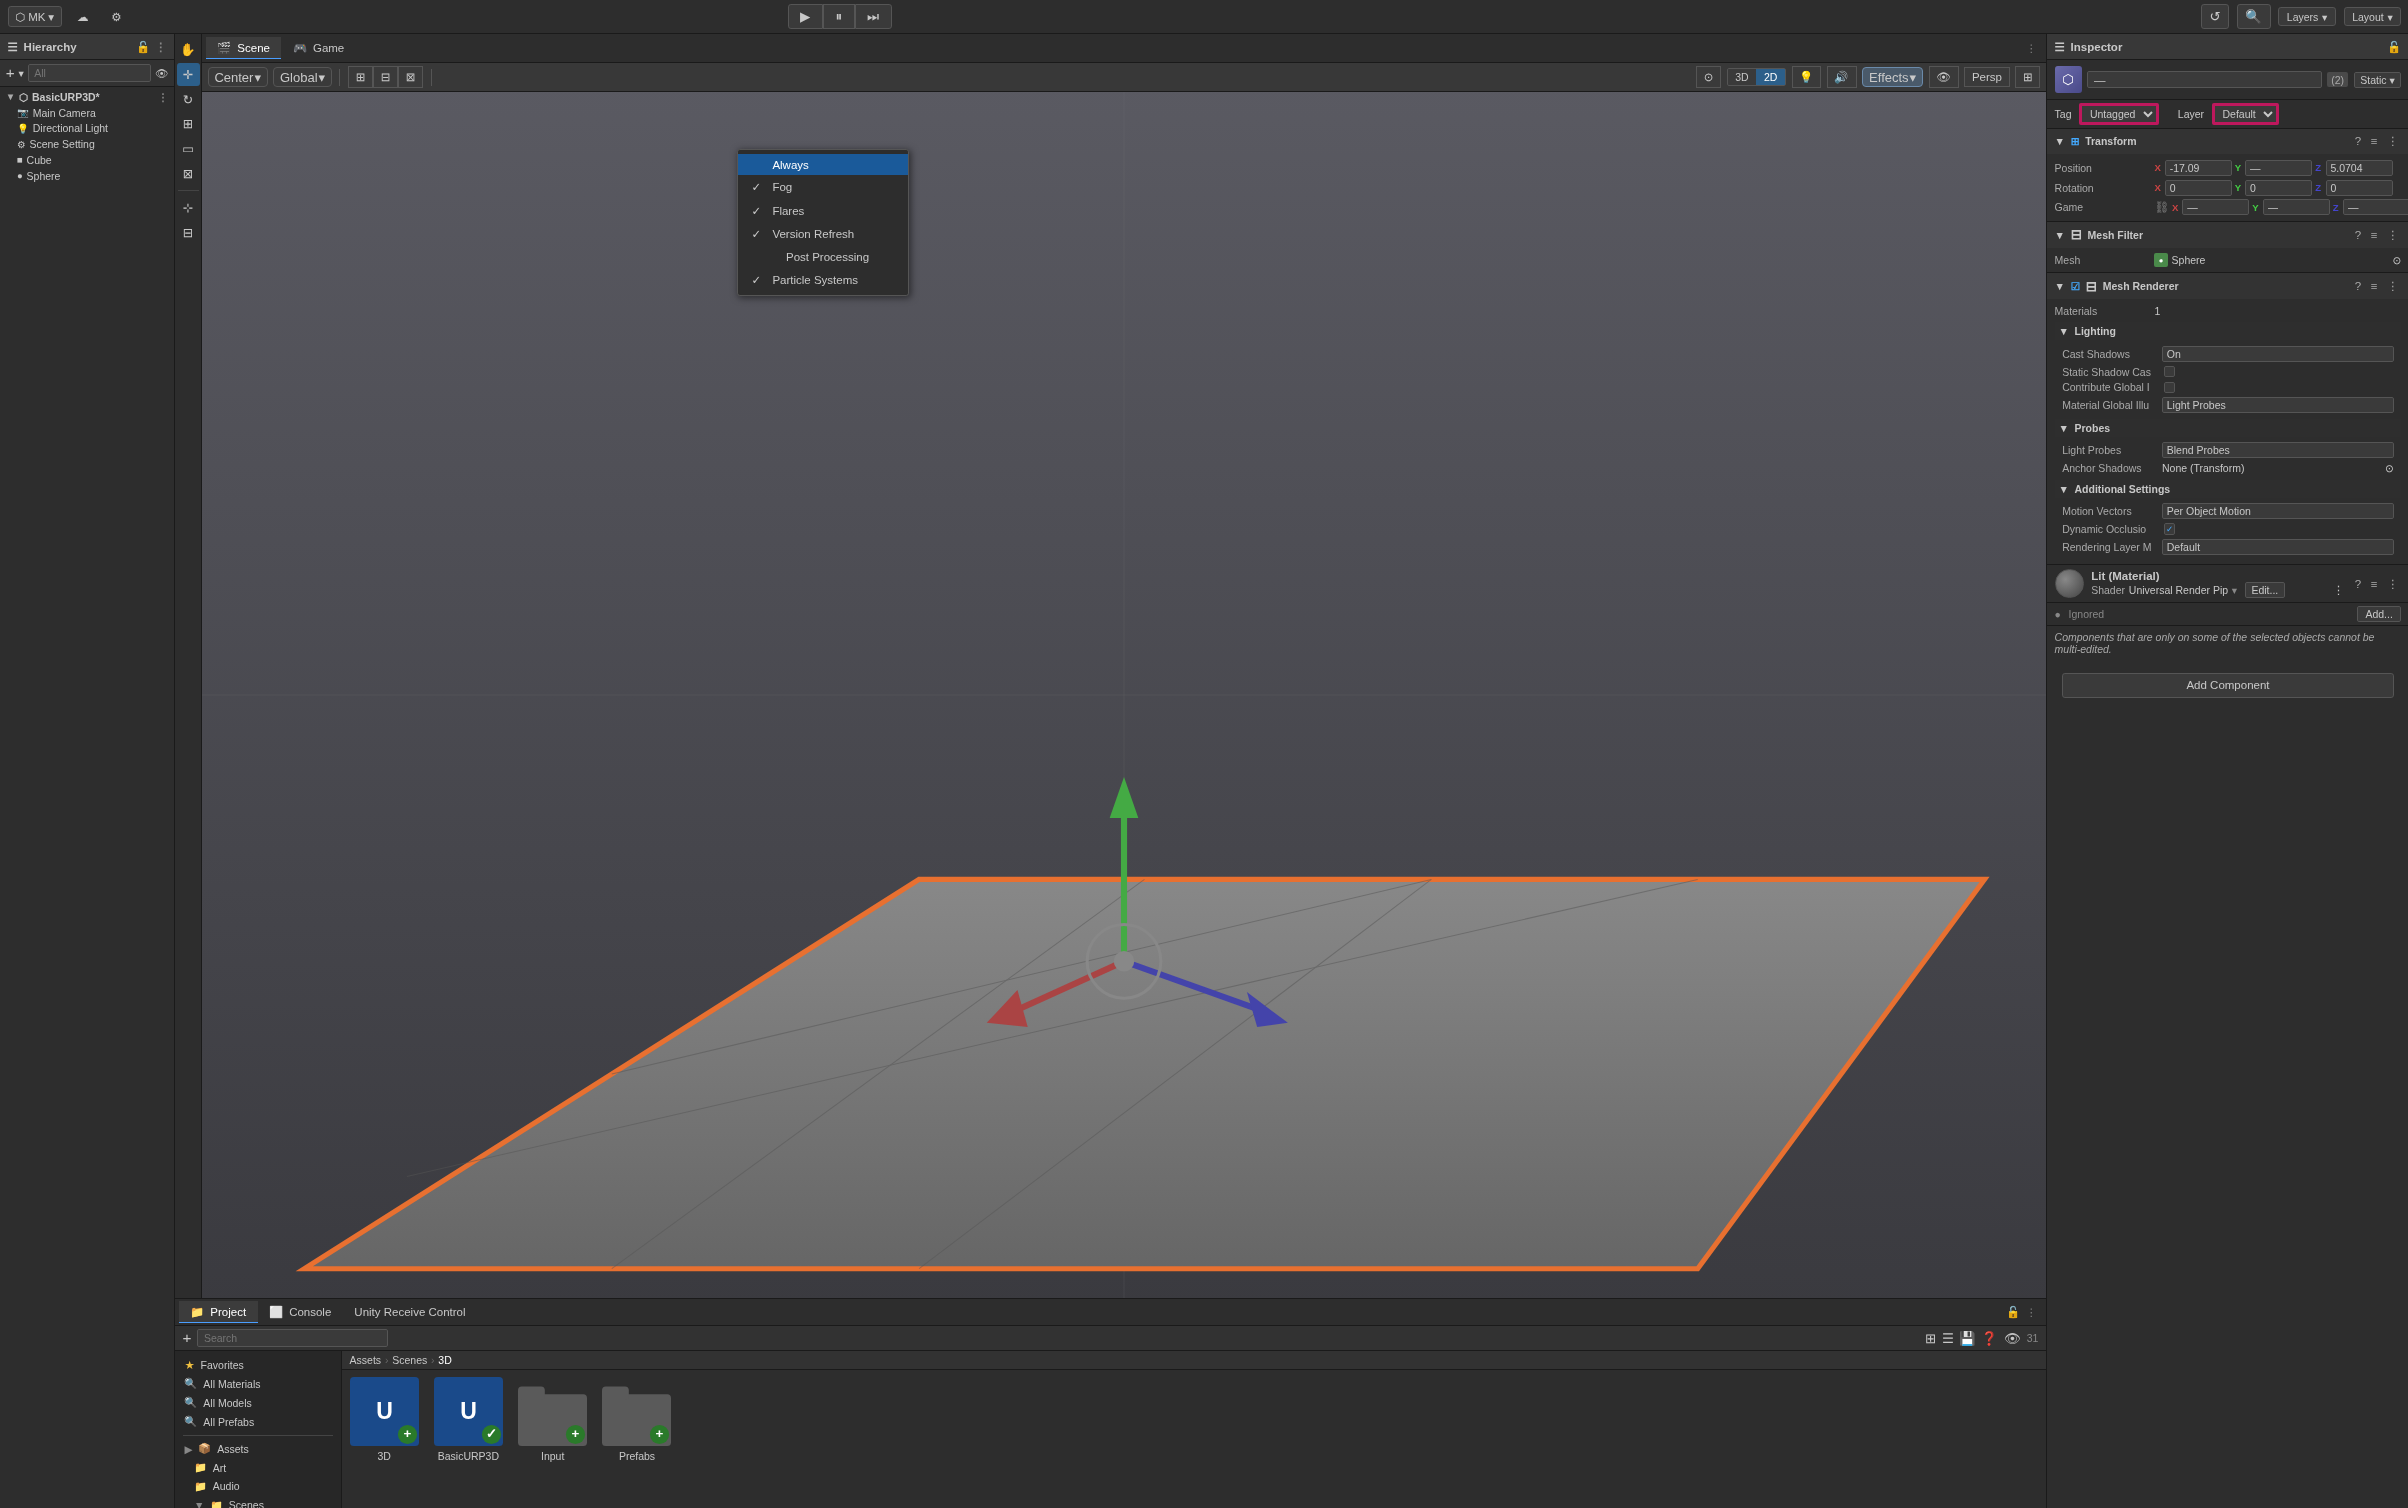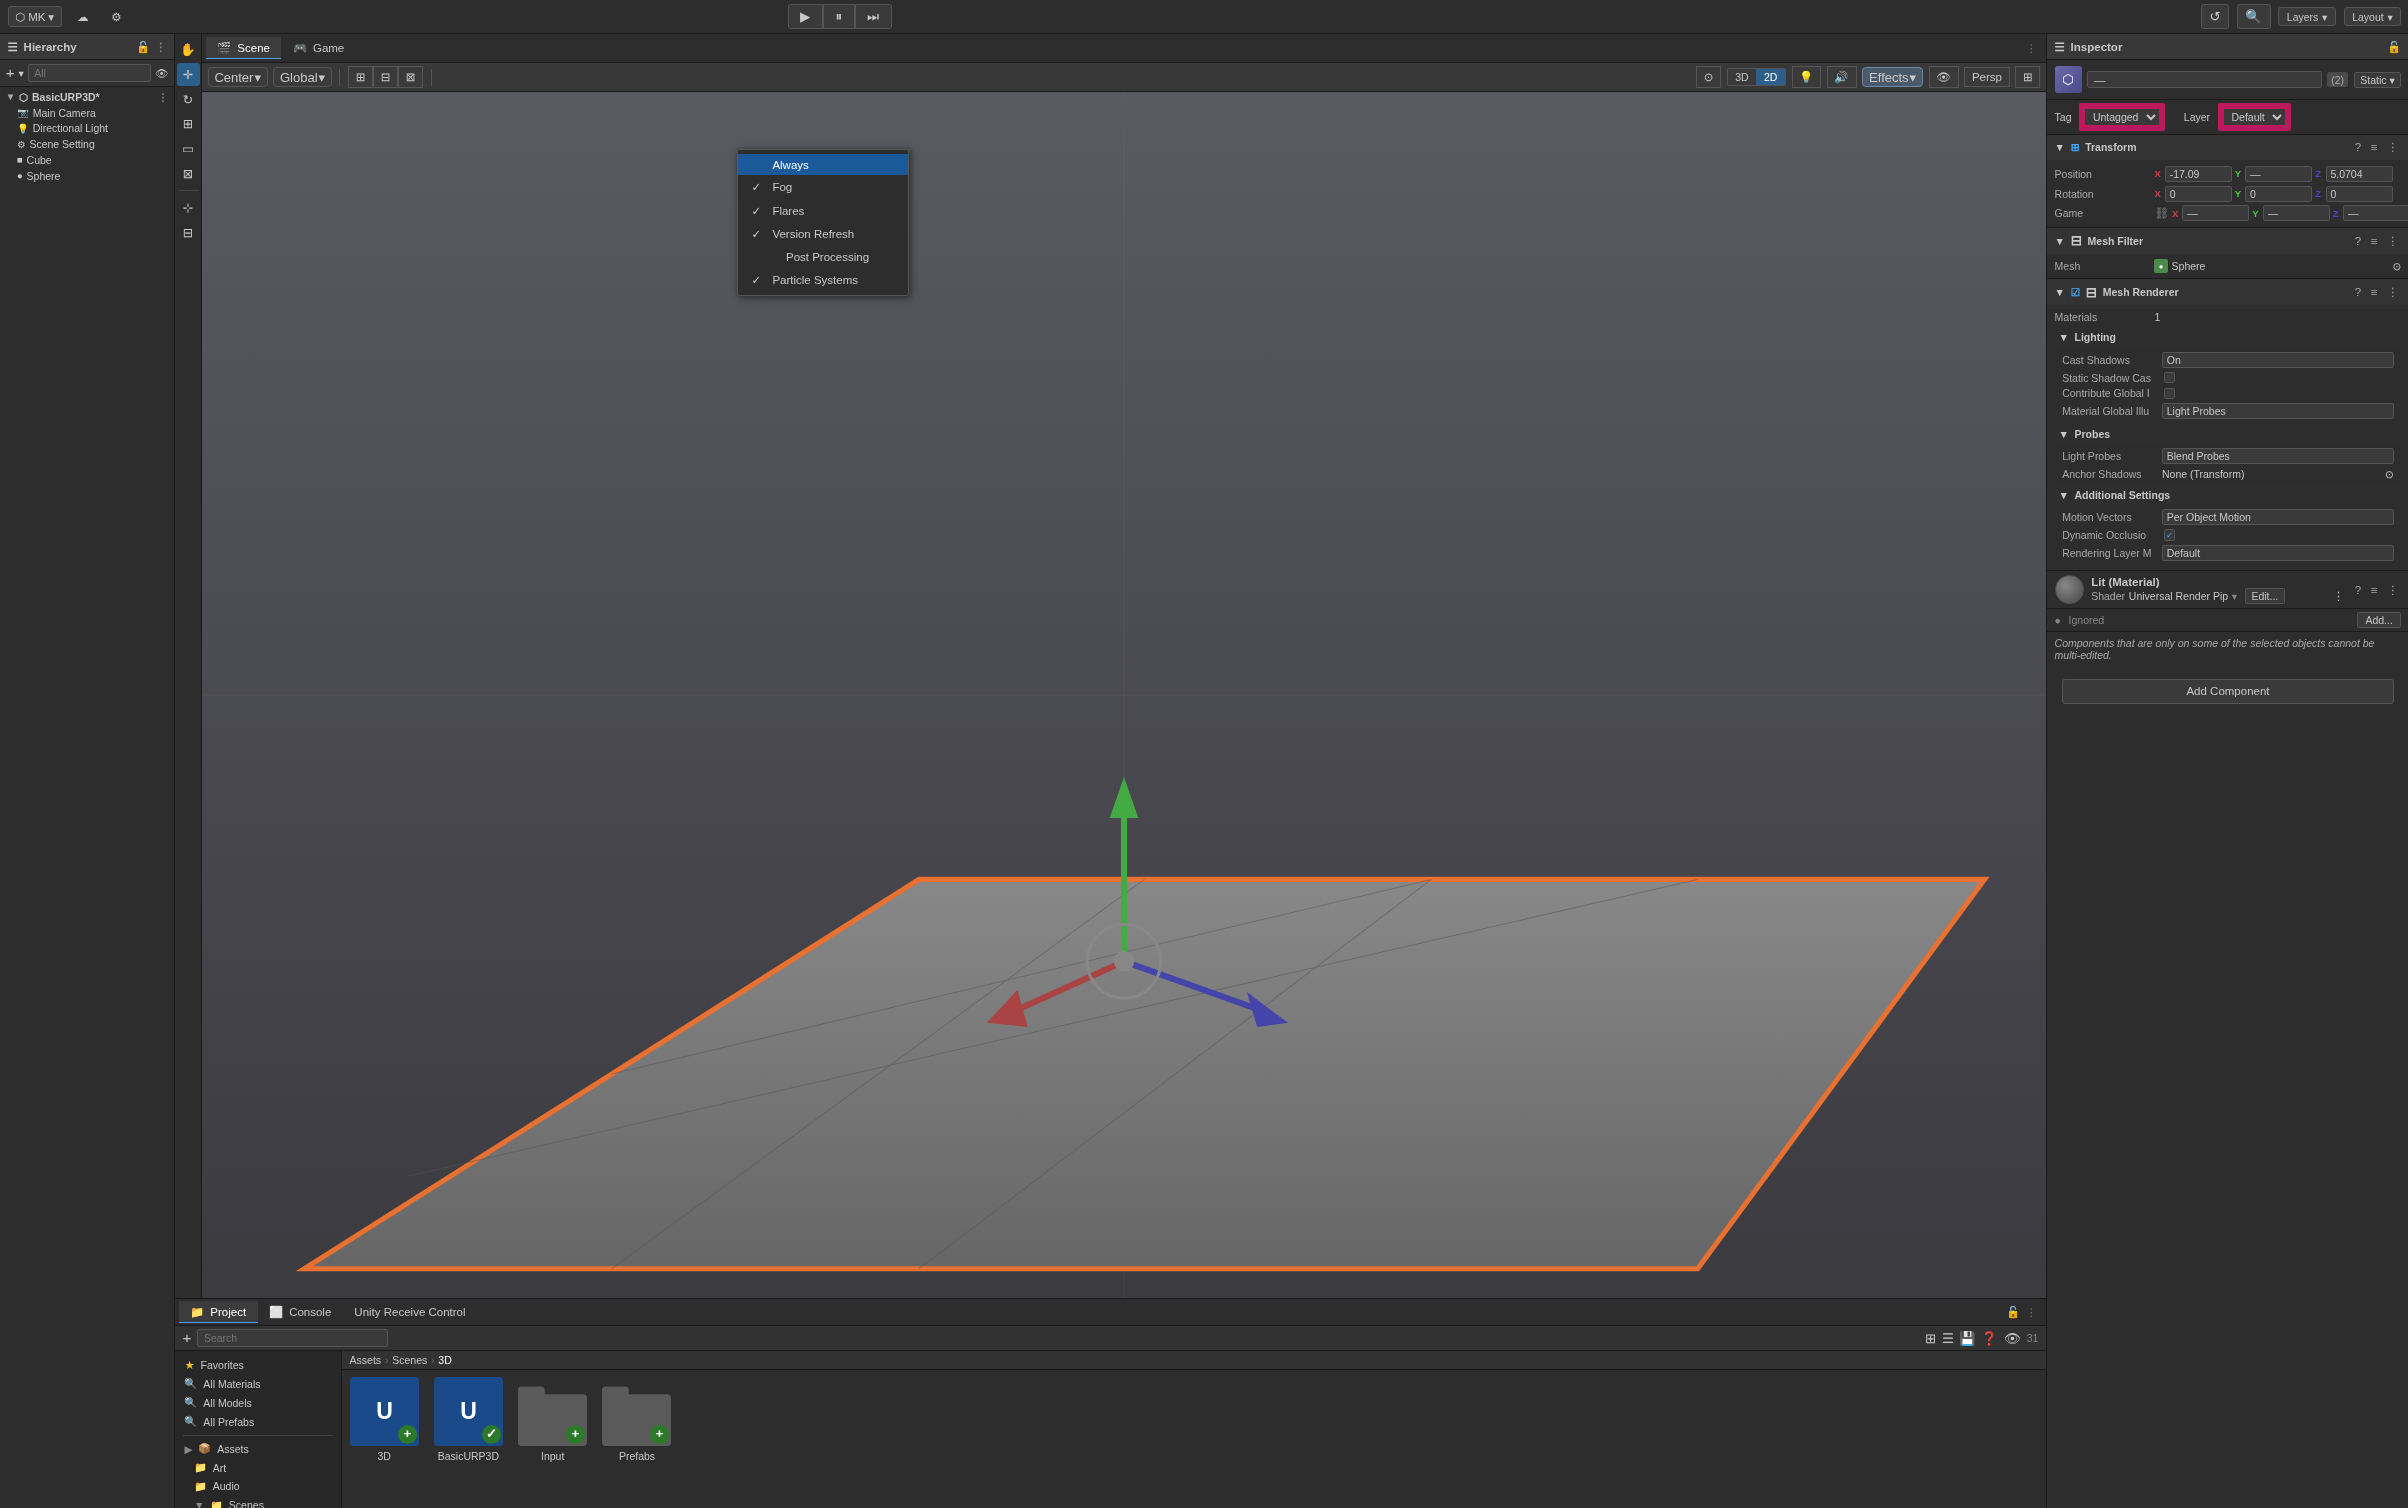--- a/index.html
+++ b/index.html
@@ -52,21 +52,21 @@
     .dropdown-item.active { background: #1a5a9a; color: #fff; }
     .dropdown-item.no-check { padding-left: 27px; }
     .checkmark { width: 13.4px; color: #c8c8c8; }
 
     
     .inspector-panel { width: 363px; background: #2d2d2d; border-left: 1px solid #1a1a1a; display: flex; flex-direction: column; overflow-y: auto; }
     .inspector-header { display: flex; align-items: center; padding: 5.7px 7.6px; background: #383838; border-bottom: 1px solid #1a1a1a; gap: 5.7px; font-size: 11.5px; font-weight: 600; }
     .inspector-obj-header { display: flex; align-items: center; padding: 5.7px 7.6px; background: #2d2d2d; border-bottom: 1px solid #1a1a1a; gap: 5.7px; }
     .obj-cube-icon { width: 27px; height: 27px; background: linear-gradient(135deg, #6a6aaa 0%, #4a4a8a 100%); border-radius: 2.9px; display: flex; align-items: center; justify-content: center; color: #fff; font-size: 13.4px; }
     .tag-layer-row { display: flex; align-items: center; padding: 2.9px 7.6px; gap: 7.6px; font-size: 10.5px; border-bottom: 1px solid #1a1a1a; }
-    .tag-select { background: #3a3a3a; border: 6px solid #be185d; border-radius: 1.9px; padding: 1px 3.8px; color: #c8c8c8; font-size: 10.5px; }
+    .tag-select { background: #3a3a3a; border: 3px solid #be185d; border-radius: 1.9px; padding: 1px 3.8px; color: #c8c8c8; font-size: 10.5px; }
     .inspector-section { border-bottom: 1px solid #1a1a1a; }
     .section-header { display: flex; align-items: center; padding: 4.8px 7.6px; background: #333; cursor: pointer; gap: 5.7px; font-size: 10.5px; font-weight: 600; }
     .section-content { padding: 3.8px 7.6px; }
     .prop-row { display: flex; align-items: center; padding: 1.9px 0; gap: 3.8px; font-size: 10.5px; }
     .prop-label { width: 96px; color: #aaa; flex-shrink: 0; }
     .prop-input { background: #3a3a3a; border: 1px solid #555; border-radius: 1.9px; padding: 1px 3.8px; color: #c8c8c8; font-size: 10.5px; width: 67px; }
     .xyz-group { display: flex; align-items: center; gap: 2.9px; flex: 1; }
     .xyz-label { color: #c44; font-weight: bold; font-size: 9.6px; width: 7.6px; }
     .xyz-label.y { color: #4c4; }
     .xyz-label.z { color: #44c; }

